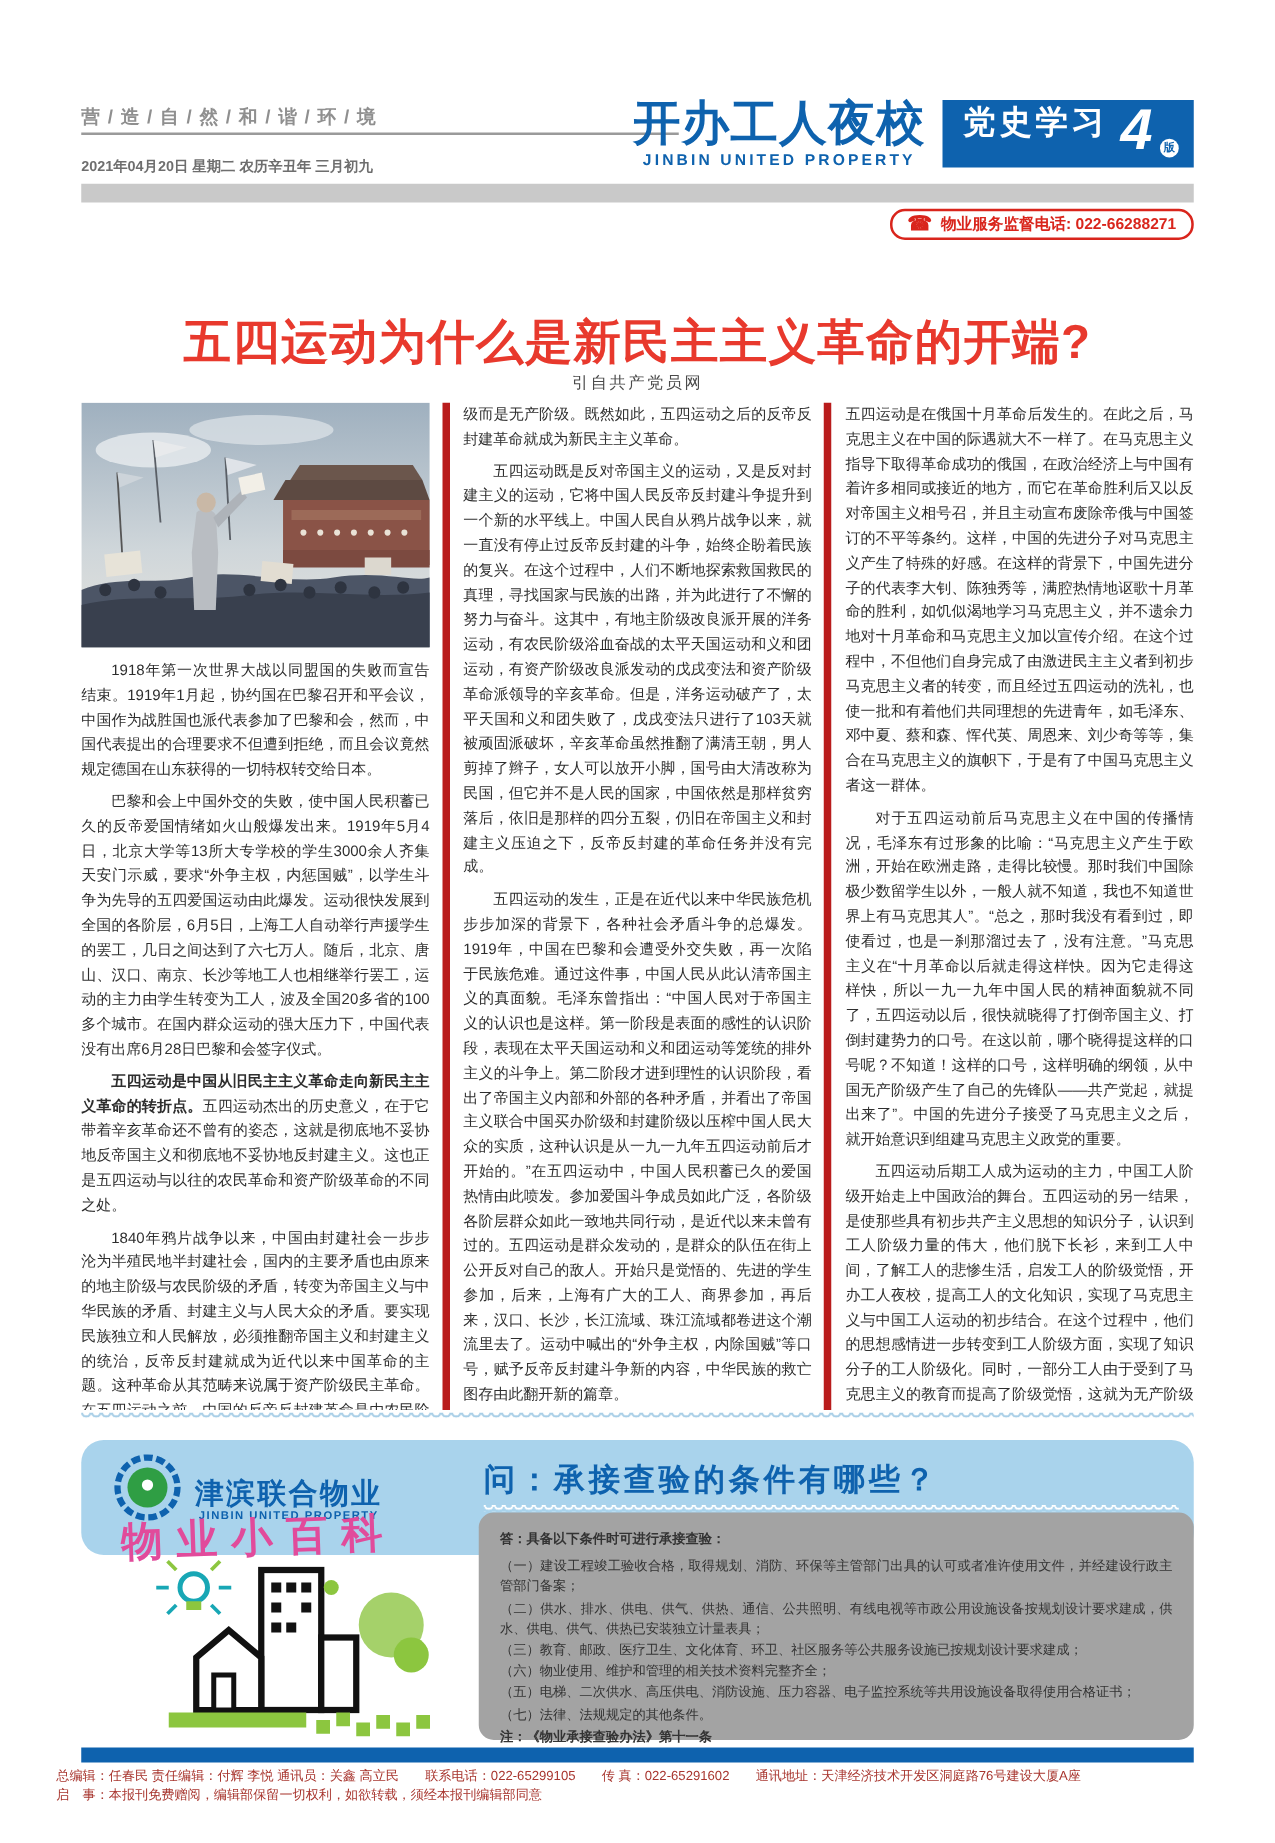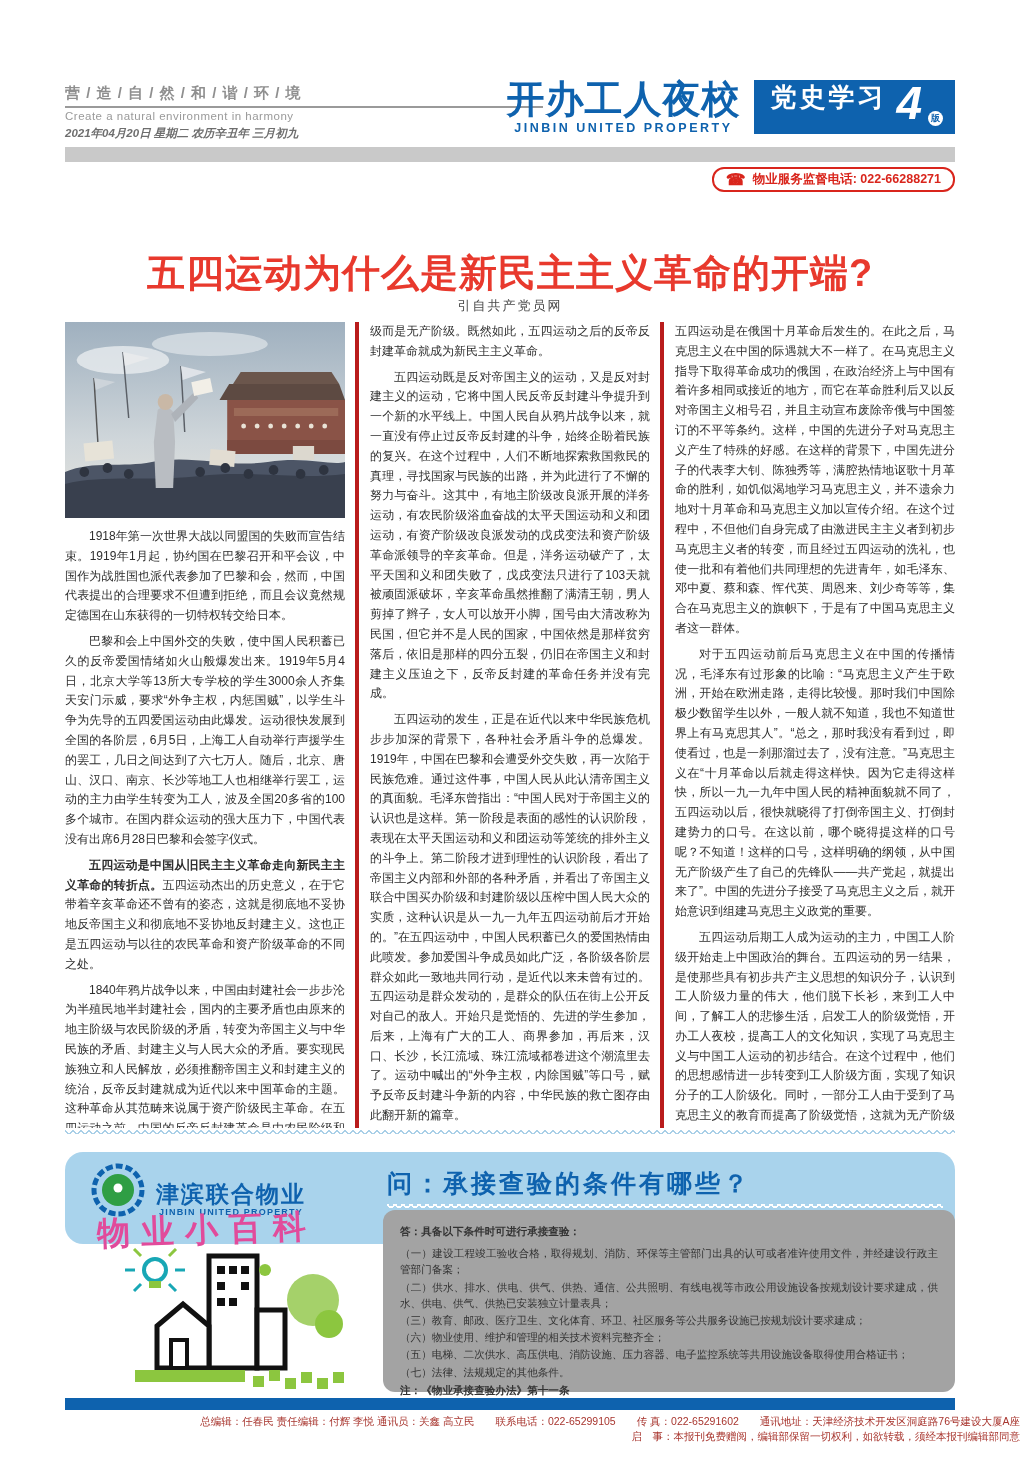--- a/index.html
+++ b/index.html
@@ -6,21 +6,21 @@
   html,body { background:#ffffff; }
   body { width:1020px; height:1474px; position:relative; overflow:hidden;
          font-family:"Liberation Sans", sans-serif; }
   .page { position:absolute; inset:0; background:#ffffff; }
 
   
   .header { position:absolute; left:65px; right:65px; top:84px; height:62px; }
   .slogan { color:#8f8f8f; font-weight:bold; font-size:15px; letter-spacing:1px; }
   .slogan-line { border-top:2px solid #9a9a9a; width:478px; margin:3px 0 2px; }
   .slogan-en { color:#9a9a9a; font-size:11.5px; letter-spacing:0.5px; }
-  .date-line { color:#6e6e6e; font-size:11.5px; font-weight:bold; margin-top:4px;font-style:italic; }
+  .date-line { color:#6e6e6e; font-size:11.5px; font-weight:bold; margin-top:18px; }
   .mast { position:absolute; right:0; top:-4px; display:flex; align-items:flex-start; gap:14px; }
   .mast-txt { text-align:center; }
   .mast-title { color:#0e62ae; font-size:38px; font-weight:900; line-height:1.05; letter-spacing:1px; }
   .mast-en { color:#0e62ae; font-weight:bold; font-size:12.5px; letter-spacing:2.5px; margin-top:1px; }
   .section-box { background:#0e62ae; color:#fff; height:54px; display:flex; padding:0 12px 0 16px; gap:10px; }
   .section-label { font-size:26px; font-weight:bold; letter-spacing:3px; }
   .page-num { font-size:46px; font-weight:900; font-style:italic; line-height:1; }
   .page-unit { background:#fff; color:#0e62ae; width:15px; height:15px; border-radius:50%;
                font-size:9px; display:flex; align-items:center; justify-content:center;
                align-self:flex-end; margin:0 0 8px -4px; font-weight:bold; }
@@ -31,21 +31,21 @@
   .hotline .ph { font-size:16px; line-height:1; }
 
   
   .art-title { position:absolute; left:0; right:0; top:248px; text-align:center;
                color:#e8392d; font-size:38px; font-weight:900; letter-spacing:1px; }
   .art-source { position:absolute; left:0; right:0; top:297px; text-align:center;
                 color:#4a4a4a; font-size:13px; letter-spacing:2px; }
   .columns { position:absolute; left:65px; right:65px; top:322px; height:806px;
              display:flex; overflow:hidden; }
   .col { flex:1; overflow:hidden; }
-  .col + .col { border-left:4px solid #b91c1c; margin-left:10px; padding-left:11px; }
+  .col + .col { border-left:6px solid #b91c1c; margin-left:10px; padding-left:11px; }
   .coltext { font-size:12px; line-height:19.8px; text-align:justify; color:#2e2e2e; }
   .coltext p { text-indent:2em; margin-bottom:6px; }
   .cont p:first-child { text-indent:0; }
   .art-img { width:100%; height:196px; display:block; margin-bottom:9px; }
 
   .wave { position:absolute; left:65px; right:65px; top:1130px; height:6px;
           background-image:radial-gradient(circle at 4px 0px, transparent 2.6px, #a9cfe7 2.6px, #a9cfe7 4px, transparent 4.2px);
           background-size:8px 6px; }
 
   
@@ -64,32 +64,31 @@
   .qa-answer { position:absolute; left:318px; right:0; top:58px; bottom:0; background:#a3a3a3;
                border-radius:12px; padding:13px 17px 8px; font-size:10.6px; line-height:16.2px;
                color:#333; text-align:justify; }
   .qa-answer p { margin-bottom:1px; }
   .qa-intro { font-weight:bold; margin-bottom:6px !important; }
   .qa-note { font-weight:bold; margin-top:2px; }
   .qa-illu { position:absolute; left:52px; top:96px; width:235px; height:142px; }
 
   
   .footer-bar { position:absolute; left:65px; right:65px; top:1398px; height:12px; background:#0e62ae; }
-  .footer-text { position:absolute; left:0; right:0; top:1414px; text-align:right;
-                 color:#a8352e; font-size:10.5px; line-height:15px; }
+  .footer-text { position:absolute; left:0; right:0; top:1414px; text-align:left;
+                 color:#a8352e; font-size:10.5px; line-height:15px;padding-left:45px; }
 </style>
 </head>
 <body>
 
 <div class="page">
 
   <div class="header">
     <div class="slogan">营 / 造 / 自 / 然 / 和 / 谐 / 环 / 境</div>
     <div class="slogan-line"></div>
-    <div class="slogan-en">Create a natural environment  in harmony</div>
     <div class="date-line">2021年04月20日 星期二 农历辛丑年 三月初九</div>
     <div class="mast">
       <div class="mast-txt">
         <div class="mast-title">开办工人夜校</div>
         <div class="mast-en">JINBIN UNITED  PROPERTY</div>
       </div>
       <div class="section-box">
         <span class="section-label">党史学习</span>
         <span class="page-num">4</span>
         <span class="page-unit">版</span>

